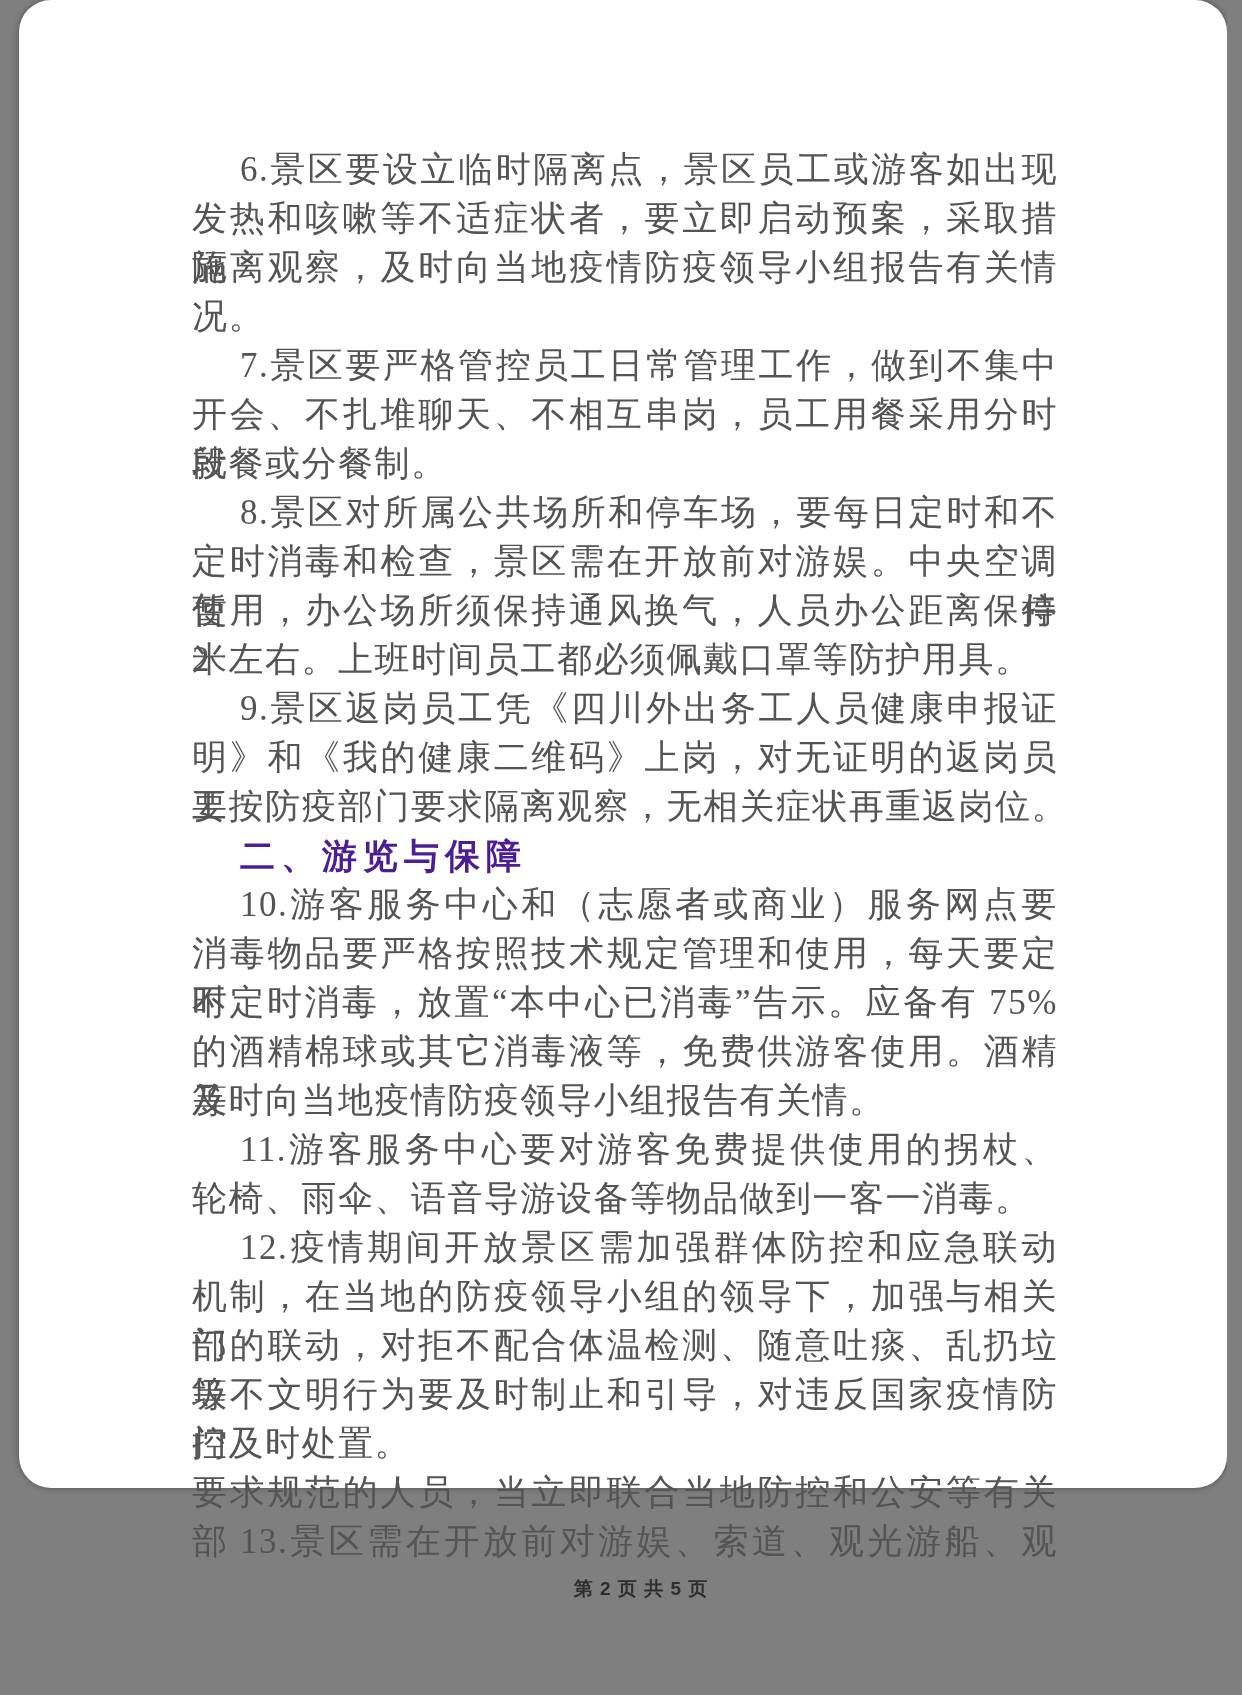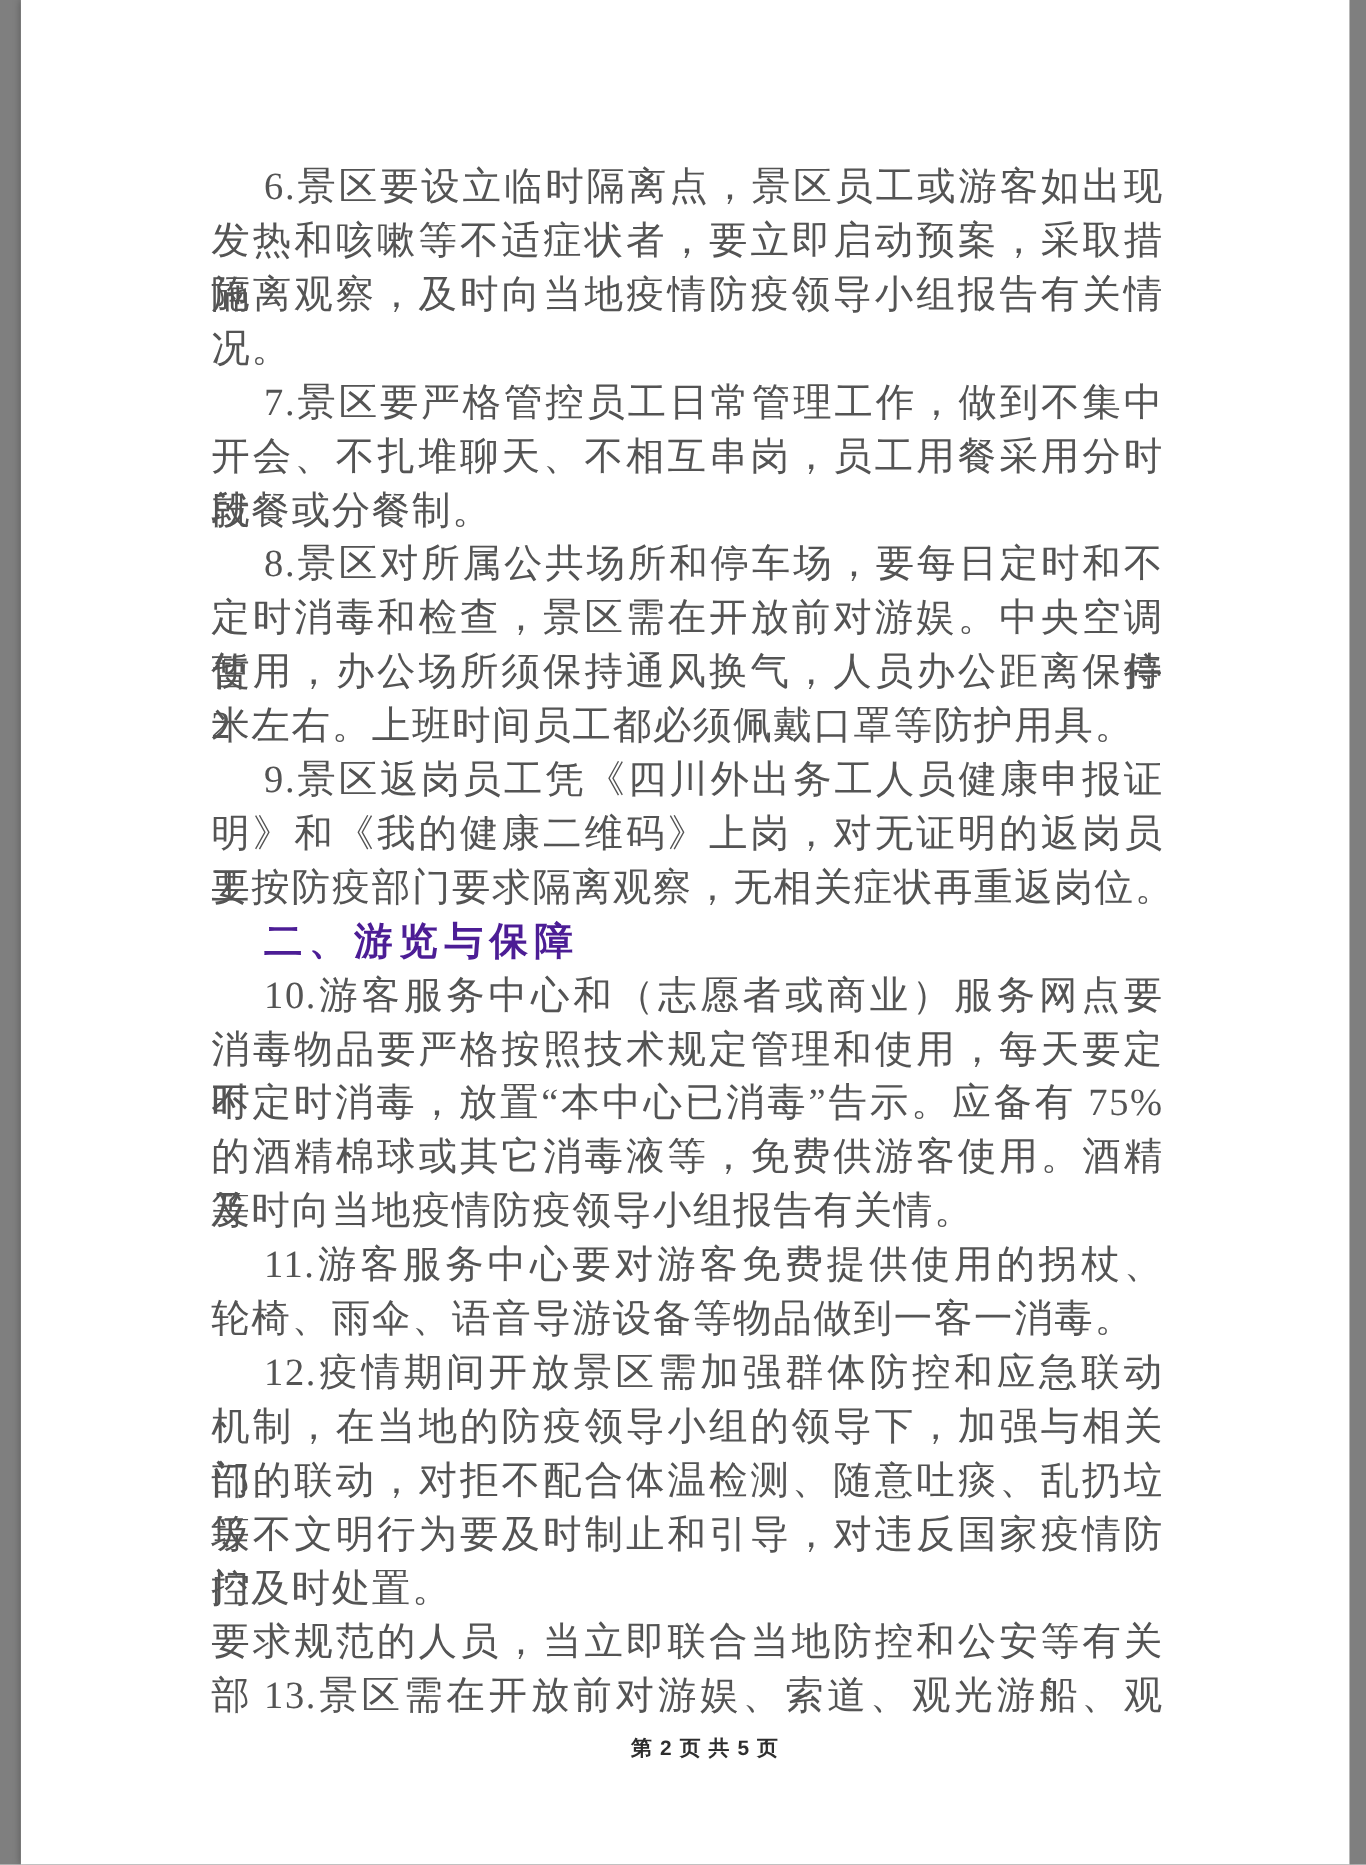--- a/index.html
+++ b/index.html
@@ -9,23 +9,24 @@
     overflow:hidden;
     background:#7f7f7f;
     font-family:"Liberation Serif","DejaVu Serif",serif;
   }
   .gutter{position:absolute;top:0;height:100%;}
   .gutter-left{left:0;width:19px;}
   .gutter-right{right:0;width:15px;}
   .sheet{
     position:absolute;
     left:19px;top:0;
-    width:1208px;height:1695px;
+    width:1208px;height:1488px;
     background:#ffffff;
     box-shadow:0 0 7px rgba(0,0,0,0.35);
+    border-radius:32px;
   }
   .textblock{
     position:absolute;
     left:173px;top:145px;
     width:866px;
   }
   .line{
     height:49px;
     line-height:49px;
     font-size:35px;

